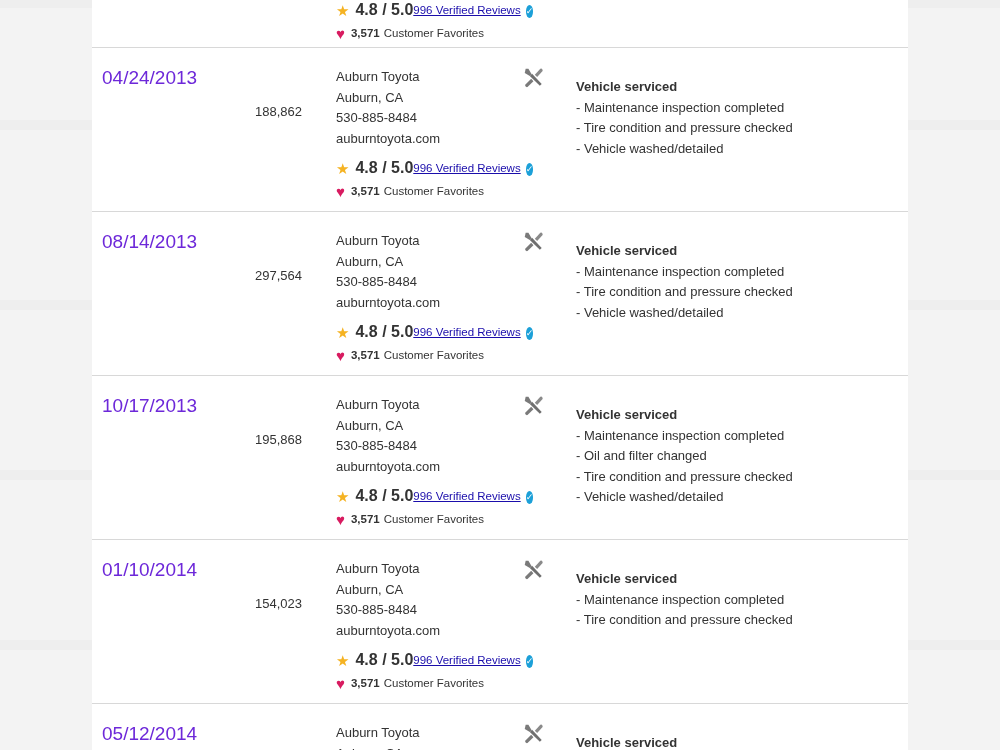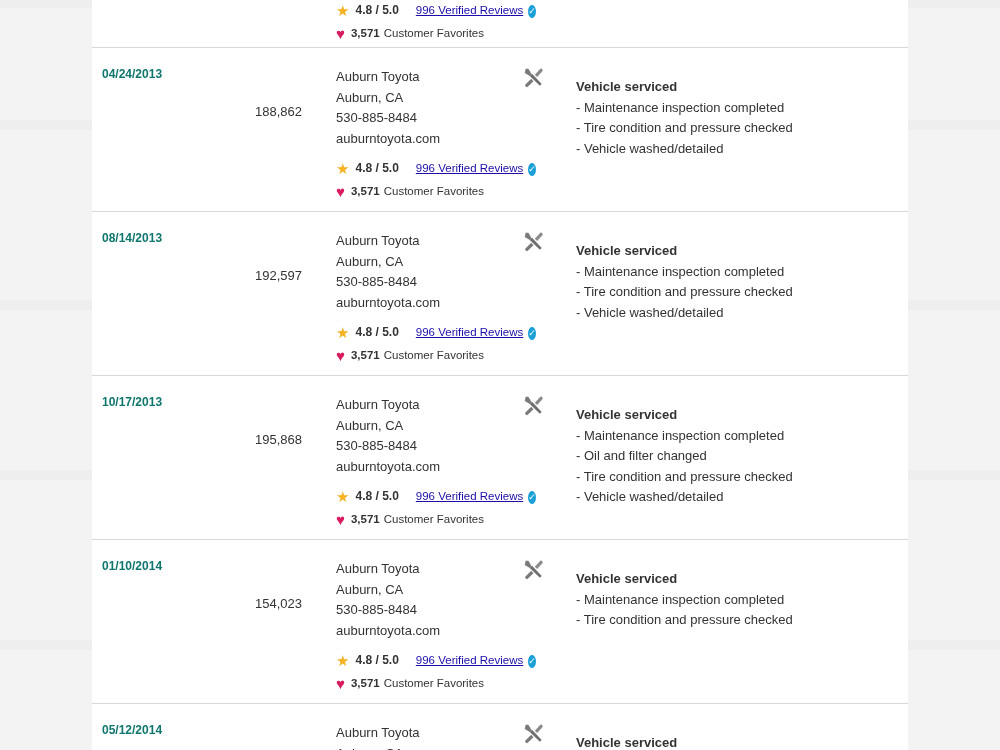--- a/index.html
+++ b/index.html
@@ -52,24 +52,23 @@
   }
   .record.partial-top {
     padding-top: 0;
   }
 
   .col-date {
     width: 120px;
     flex: 0 0 120px;
     padding-left: 10px;
     box-sizing: border-box;
-    font-size: 12px;
-    color: #0f766e;
+    font-size: 19px;
+    color: #6d28d9;
     padding-top: 7px;
-    font-weight: bold;
   }
   .col-odo {
     width: 92px;
     flex: 0 0 92px;
     box-sizing: border-box;
     text-align: right;
     font-size: 13px;
     color: #333;
     padding-top: 7px;
     padding-right: 2px;
@@ -124,24 +123,24 @@
     line-height: 15px;
     margin-right: 6px;
   }
   .heart {
     color: #d81b60;
     font-size: 15px;
     line-height: 15px;
     margin-right: 6px;
   }
   .rating-score {
-    font-size: 12px;
+    font-size: 16px;
     font-weight: bold;
     color: #333;
-    margin-right: 17px;
+    margin-right: 0;
   }
   .rating-link {
     font-size: 11.5px;
     color: #1a0dab;
     text-decoration: underline;
     cursor: pointer;
   }
   .verified-badge {
     display: inline-block;
     width: 13px; height: 13px;
@@ -260,21 +259,21 @@
     <div class="col-detail">
       <div class="detail-title">Vehicle serviced</div>
       <div class="detail-item">- Maintenance inspection completed</div>
       <div class="detail-item">- Tire condition and pressure checked</div>
       <div class="detail-item">- Vehicle washed/detailed</div>
     </div>
   </div>
 
   <div class="record">
     <div class="col-date">08/14/2013</div>
-    <div class="col-odo">192,597</div>
+    <div class="col-odo">297,564</div>
     <div class="col-source">
       <div class="src-line src-name">Auburn Toyota</div>
       <div class="src-line">Auburn, CA</div>
       <div class="src-line">530-885-8484</div>
       <div class="src-line src-web">auburntoyota.com</div>
       <div class="ratings">
         <div class="rating-row">
           <span class="star">★</span>
           <span class="rating-score">4.8 / 5.0</span>
           <a class="rating-link">996 Verified Reviews</a>

